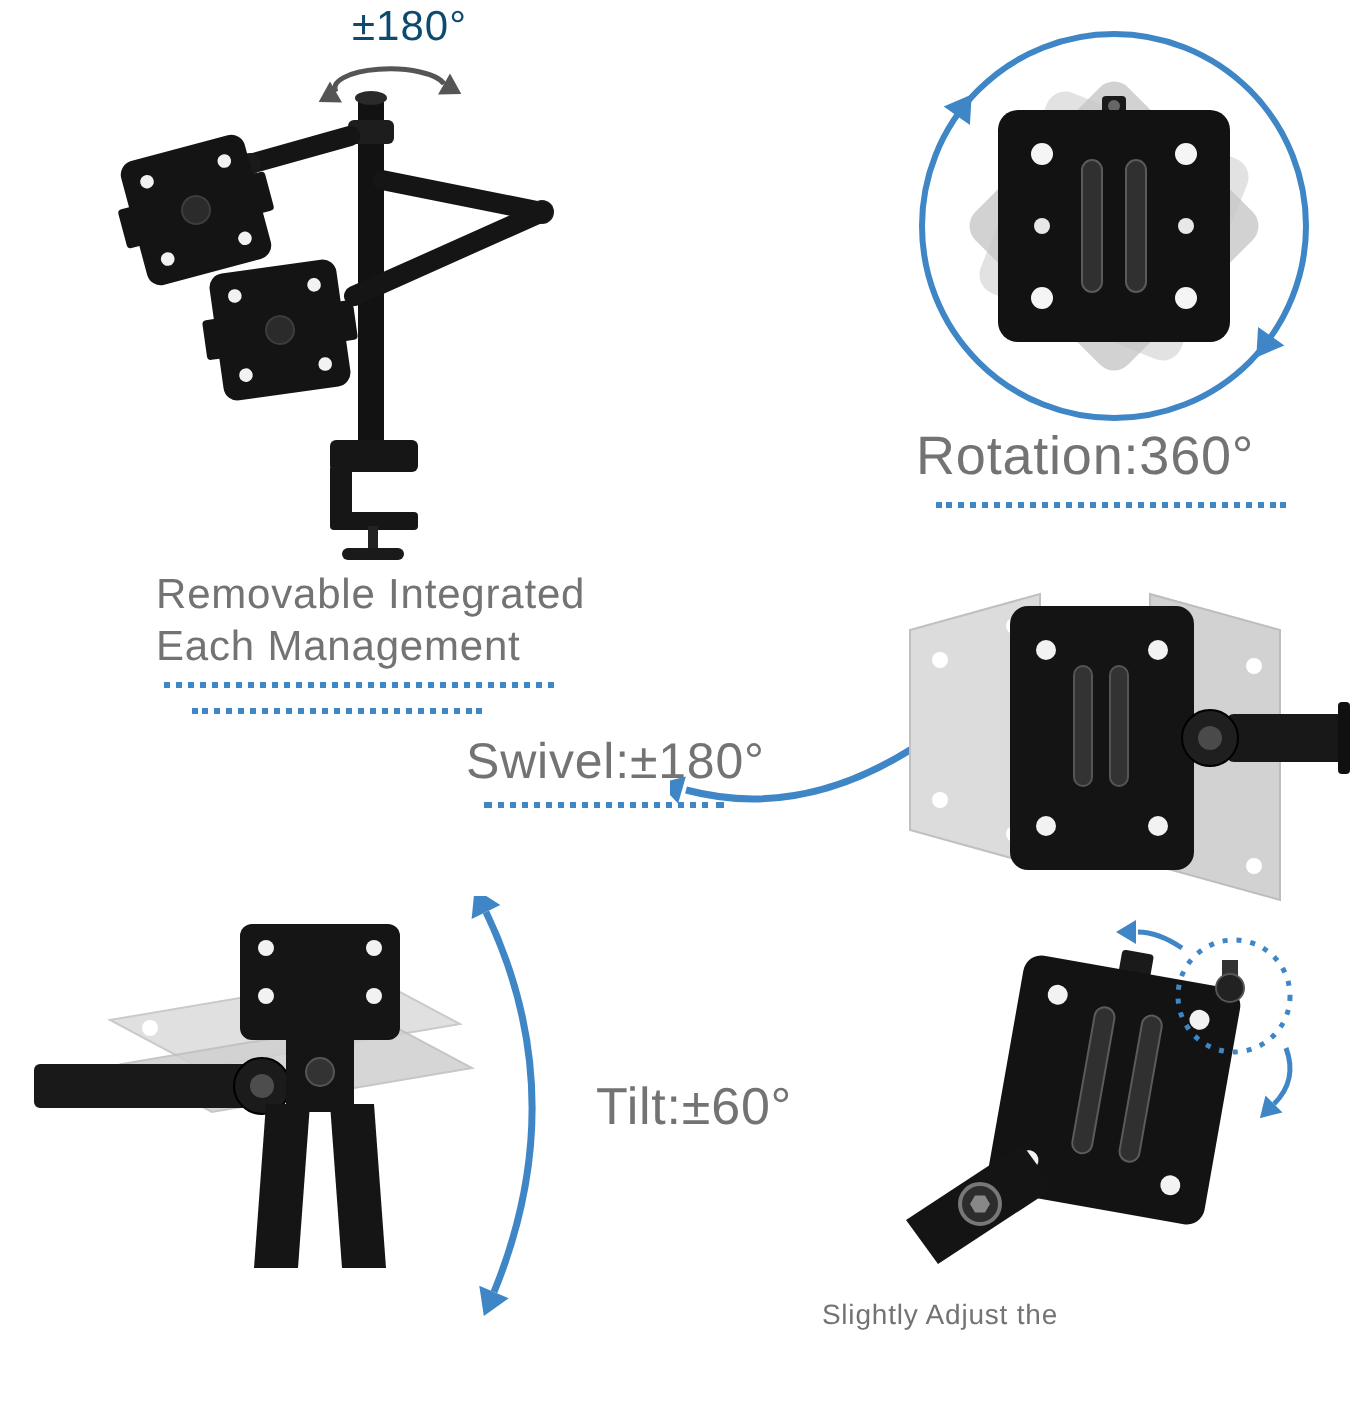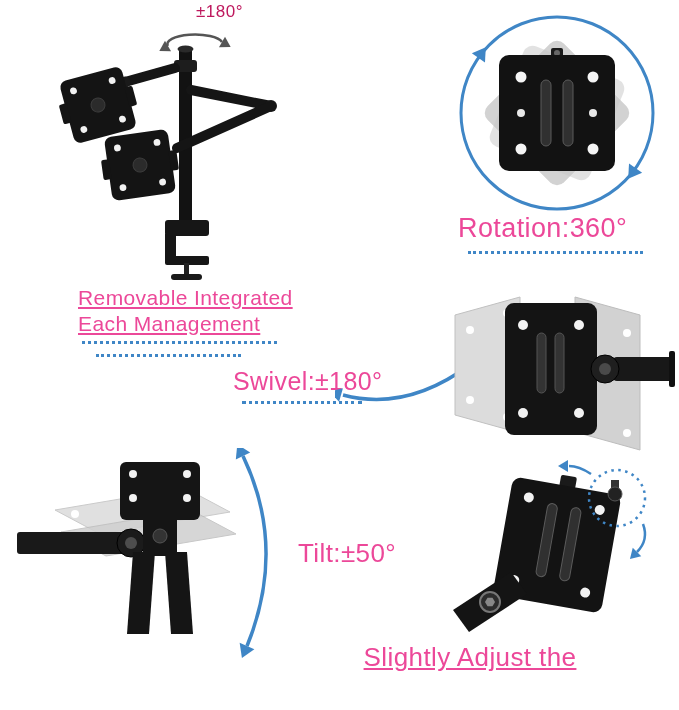--- a/index.html
+++ b/index.html
@@ -1,28 +1,28 @@
 <!DOCTYPE html>
 <html><head>
 <meta charset="utf-8">
 <style>
   html,body{margin:0;padding:0;background:#fff;}
   #canvas{
     position:relative;width:679px;height:710px;background:#ffffff;
     font-family:"Liberation Sans","DejaVu Sans",sans-serif;overflow:hidden;
   }
   .abs{position:absolute;}
-  .blue-label{color:#ec4899;letter-spacing:.4px;line-height:1.22;}
+  .blue-label{color:#737373;letter-spacing:.4px;line-height:1.22;}
   .dotted{border-top:3px dotted #3f86c6;height:0;}
-  .small-rot{color:#be185d;font-size:17px;letter-spacing:.5px;margin-left:20px;}
+  .small-rot{color:#0c4a6e;font-size:21px;letter-spacing:.5px;}
   .lbl-rotation{font-size:27px;}
   .lbl-cable{font-size:21px;}
   .lbl-swivel{font-size:25px;}
   .lbl-tilt{font-size:26px;}
-  .lbl-height{font-size:26px;text-align:center;line-height:27px;text-decoration:underline;}
+  .lbl-height{font-size:14px;text-align:center;line-height:27px;}
   svg{display:block;}
 </style>
 </head>
 <body>
 
 <div id="canvas">
 
   <div class="abs small-rot" style="left:176px;top:2px;">±180°</div>
 
   <svg class="abs" style="left:25px;top:20px;" width="300" height="265" viewBox="0 0 300 265">
@@ -98,21 +98,21 @@
       <circle cx="76" cy="105" r="4" fill="#e8e8e8"></circle>
       <circle cx="148" cy="105" r="4" fill="#e8e8e8"></circle>
       <rect x="96" y="72" width="10" height="66" rx="5" fill="#303030" stroke="#5a5a5a"></rect>
       <rect x="118" y="72" width="10" height="66" rx="5" fill="#303030" stroke="#5a5a5a"></rect>
     </g>
   </svg>
 
   <div class="abs blue-label lbl-rotation" style="left:458px;top:212px;">Rotation:360°</div>
   <div class="abs dotted" style="left:468px;top:251px;width:175px;"></div>
 
-  <div class="abs blue-label lbl-cable" style="left:78px;top:285px;text-decoration:underline;">
+  <div class="abs blue-label lbl-cable" style="left:78px;top:285px;">
     <div>Removable Integrated</div>
     <div>Each Management</div>
   </div>
   <div class="abs dotted" style="left:82px;top:341px;width:195px;"></div>
   <div class="abs dotted" style="left:96px;top:354px;width:145px;"></div>
 
   <div class="abs blue-label lbl-swivel" style="left:233px;top:366px;">Swivel:±180°</div>
   <div class="abs dotted" style="left:242px;top:401px;width:120px;"></div>
   <svg class="abs" style="left:335px;top:350px;" width="150" height="60" viewBox="0 0 150 60">
     <path d="M 8 45 Q 72 62 136 14" fill="none" stroke="#3f86c6" stroke-width="3.5"></path>
@@ -171,21 +171,21 @@
       <polygon points="150,104 172,104 178,186 156,186" fill="#151515"></polygon>
       <circle cx="145" cy="88" r="7" fill="#333" stroke="#555"></circle>
     </g>
     <g>
       <path d="M 228 8 Q 272 100 232 198" fill="none" stroke="#3f86c6" stroke-width="3.5"></path>
       <polygon points="0,-8 13,0 0,8" fill="#3f86c6" transform="translate(228,8) rotate(244)"></polygon>
       <polygon points="0,-8 13,0 0,8" fill="#3f86c6" transform="translate(232,198) rotate(113)"></polygon>
     </g>
   </svg>
 
-  <div class="abs blue-label lbl-tilt" style="left:298px;top:538px;">Tilt:±50°</div>
+  <div class="abs blue-label lbl-tilt" style="left:298px;top:538px;">Tilt:±60°</div>
 
   <svg class="abs" style="left:445px;top:458px;" width="225" height="182" viewBox="0 0 225 182">
     <g transform="translate(112,87) rotate(10)">
       <rect x="-8" y="-70" width="16" height="12" rx="2" fill="#1a1a1a"></rect>
       <rect x="-55" y="-60" width="110" height="120" rx="9" fill="#131313"></rect>
       <circle cx="-36" cy="-42" r="5" fill="#f2f2f2"></circle>
         <circle cx="36" cy="-42" r="5" fill="#f2f2f2"></circle>
       <circle cx="-36" cy="42" r="5" fill="#f2f2f2"></circle>
         <circle cx="36" cy="42" r="5" fill="#f2f2f2"></circle>
       <rect x="-16" y="-40" width="10" height="74" rx="5" fill="#303030" stroke="#5b5b5b"></rect>

